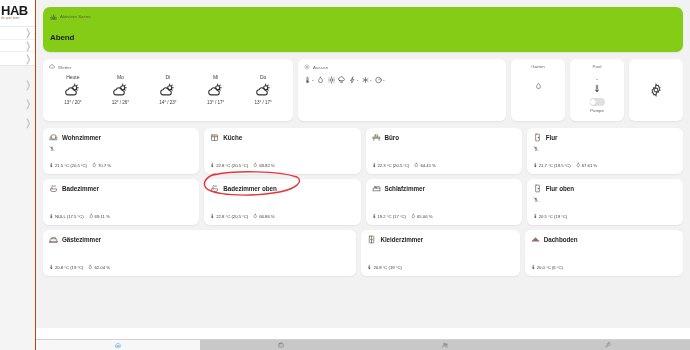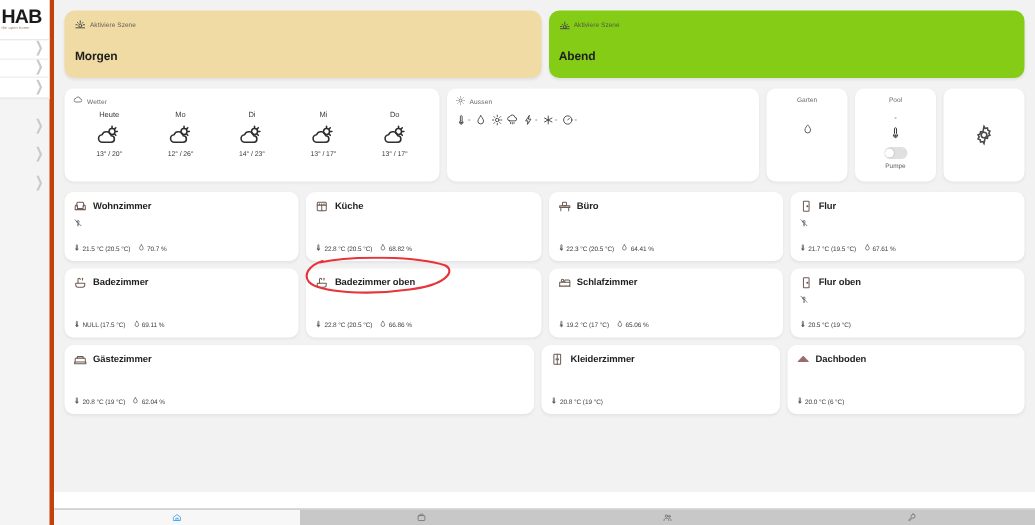--- a/index.html
+++ b/index.html
@@ -8,21 +8,21 @@
     overflow: hidden;
     font-family: "Liberation Sans", sans-serif;
     background: #f2f2f2;
   }
   #app { position: relative; width: 690px; height: 350px; display: flex; }
 
   
   .sidebar {
     width: 36px; height: 350px;
     background: #f4f4f4;
-    border-right: 3px solid #c2410c;
+    border-right: 1px solid #c2410c;
     display: flex; flex-direction: column;
     flex: 0 0 36px;
   }
   .logo-box {
     height: 27px;
     background: #ffffff;
     border-bottom: 1px solid #e8e8e8;
     display: flex; flex-direction: column;
     justify-content: center; align-items: flex-start;
     padding-left: 1px;
@@ -228,33 +228,20 @@
       <div class="nav-item">
         <span class="chev">❯</span>
       </div>
     </div>
   </div>
 
   <div class="main">
     <div class="content">
 
       <div class="scene-row" id="scene-row">
-          <div class="scene-card" style="background: rgb(240, 219, 164);">
-            <div class="scene-head">
-              <span class="sc-icon">
-                <svg viewBox="0 0 24 24" width="7" height="7" fill="none" stroke="#4a4a4a" stroke-width="2.2" stroke-linejoin="round" stroke-linecap="round">
-                  <path d="M12 3v5M5 12H2M22 12h-3M5.6 6.6l2 2M18.4 6.6l-2 2"></path>
-                  <circle cx="12" cy="14" r="3.4"></circle>
-                  <path d="M2 19h20"></path>
-                </svg>
-              </span>
-              <span class="scene-sub">Aktiviere Szene</span>
-            </div>
-            <div class="scene-title">Morgen</div>
-          </div>
           <div class="scene-card" style="background: #84cc16;">
             <div class="scene-head">
               <span class="sc-icon">
                 <svg viewBox="0 0 24 24" width="7" height="7" fill="none" stroke="#4a4a4a" stroke-width="2.2" stroke-linejoin="round" stroke-linecap="round">
                   <path d="M12 11V6M5 16H2M22 16h-3M5.6 10.6l2 2M18.4 10.6l-2 2"></path>
                   <circle cx="12" cy="17" r="3.4"></circle>
                   <path d="M2 21h20"></path>
                 </svg>
               </span>
               <span class="scene-sub">Aktiviere Szene</span>

